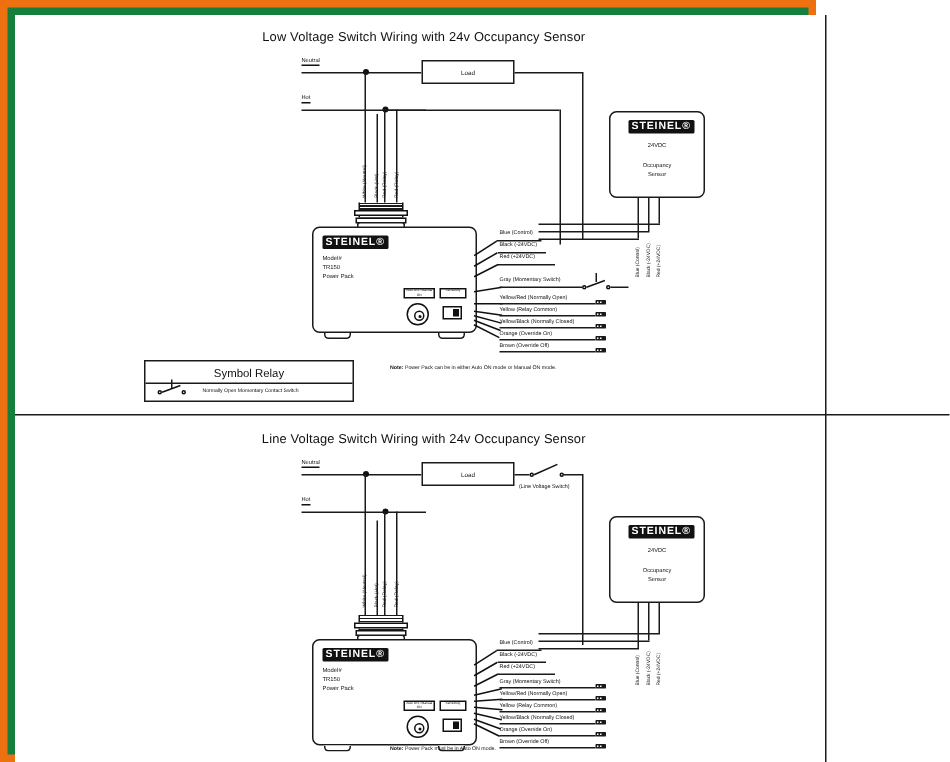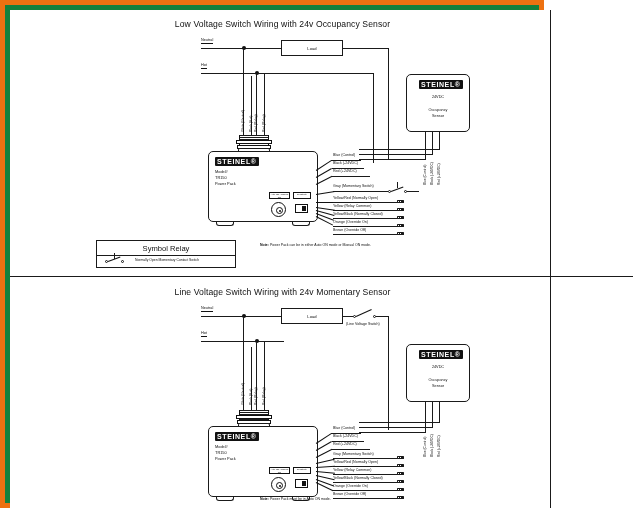--- a/index.html
+++ b/index.html
@@ -227,21 +227,21 @@
       </div>
 
       <div class="note" style="left:250px;top:233px;">
         <b>Note:</b>
         <span>Power Pack can be in either Auto ON mode or Manual ON mode.</span>
       </div>
     </div>
 
     <div class="panel panel-bot">
 
-      <div class="title" style="top:10px;">Line Voltage Switch Wiring with 24v Momentary Sensor</div>
+      <div class="title" style="top:10px;">Line Voltage Switch Wiring with 24v Occupancy Sensor</div>
 
       <div class="lbl-u" style="left:191px;top:30px;">Neutral</div>
       <div class="wire wh" style="left:191px;top:39px;width:80px;"></div>
       <div class="node" style="left:232px;top:37px;"></div>
       <div class="loadbox" style="left:271px;top:31px;width:62px;height:16px;">Load</div>
 
       <div class="wire wh" style="left:333px;top:39px;width:10px;"></div>
       <div class="term" style="left:343px;top:38px;"></div>
       <div class="blade" style="left:346px;top:39px;width:17px;transform:rotate(-24deg);"></div>
       <div class="term" style="left:363px;top:38px;"></div>

